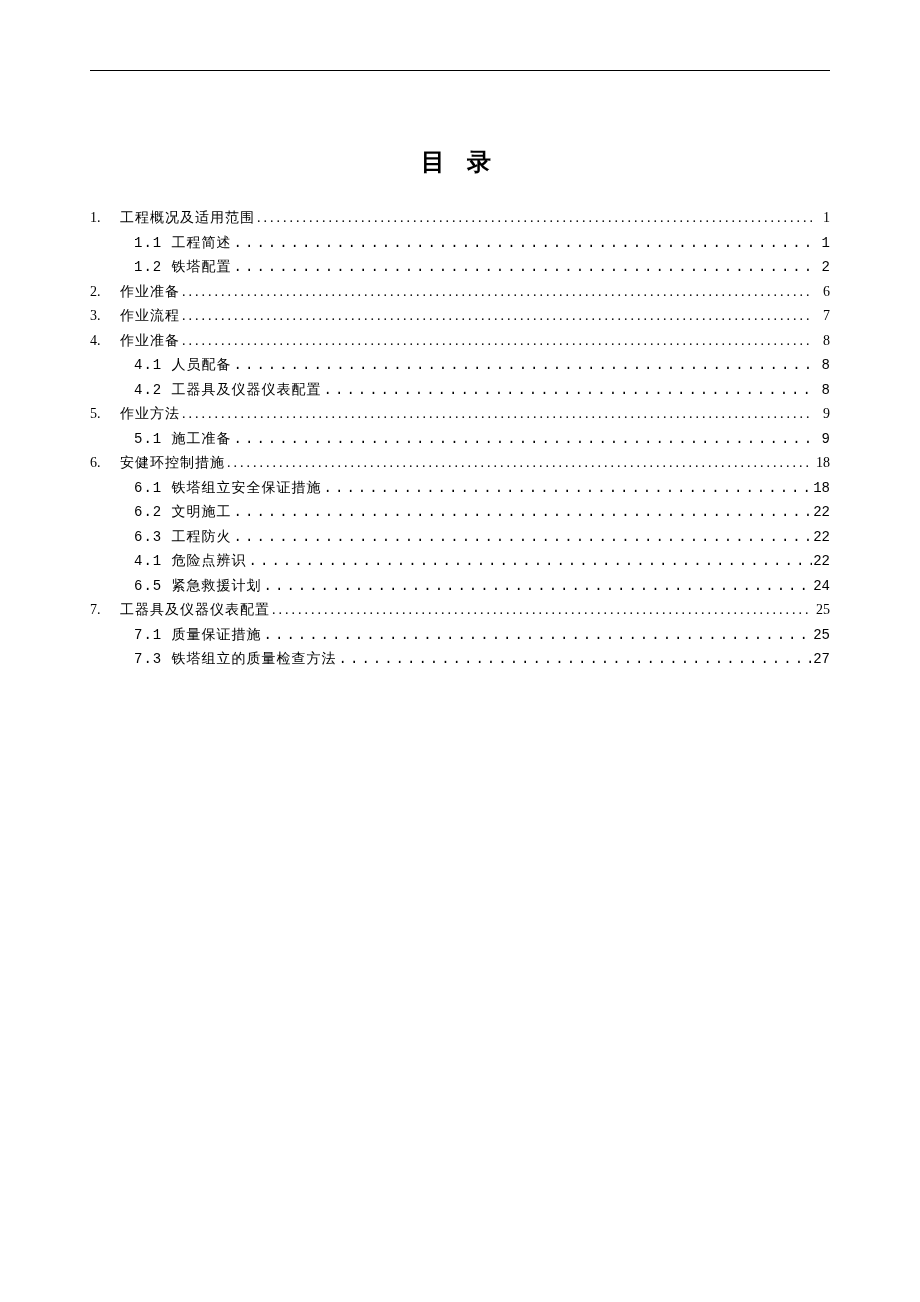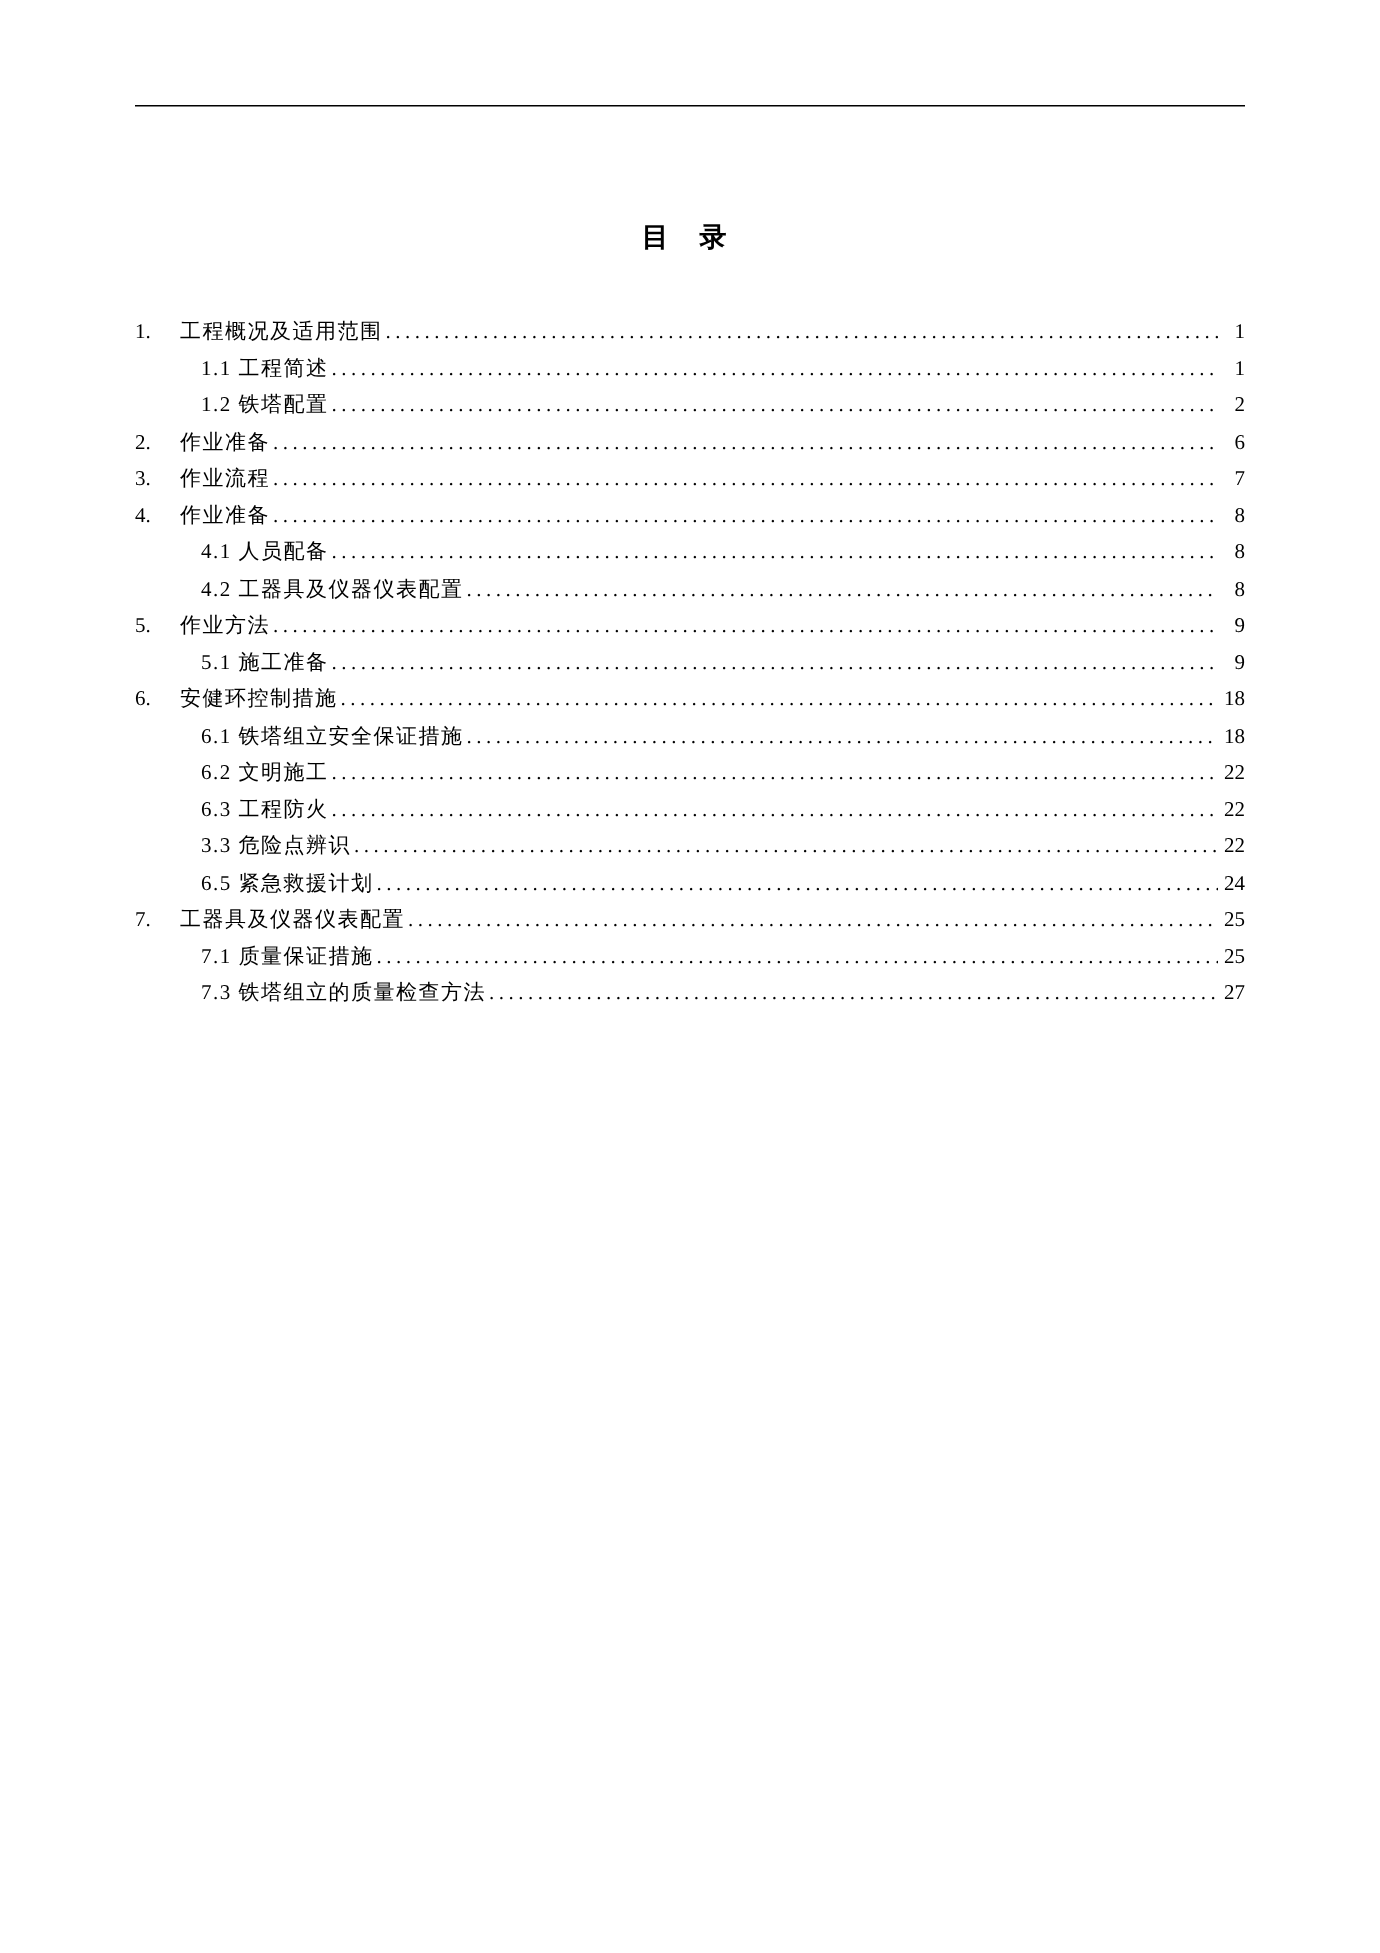--- a/index.html
+++ b/index.html
@@ -17,40 +17,41 @@
     }
     .page {
       padding: 70px 90px 70px 90px;
     }
     .header-line {
       border-top: 1px solid #000;
       margin-bottom: 75px;
     }
     .title {
       text-align: center;
-      font-size: 18px;
+      font-size: 24px;
       font-weight: bold;
       letter-spacing: 8px;
-      margin-bottom: 40px;
+      margin-bottom: 28px;
     }
     .toc {
       font-size: 14px;
       line-height: 1.75;
     }
     .toc-row {
       display: flex;
       align-items: baseline;
       white-space: nowrap;
       overflow: hidden;
     }
     .toc-row.level-1 {
       padding-left: 0;
     }
     .toc-row.level-2 {
       padding-left: 44px;
+      font-family: Liberation Mono, monospace;
     }
     .toc-num {
       flex-shrink: 0;
     }
     .toc-row.level-1 .toc-num {
       min-width: 30px;
     }
     .toc-label {
       flex-shrink: 0;
       letter-spacing: 1px;
@@ -148,21 +149,21 @@
         <span class="toc-label">6.2 文明施工</span>
         <span class="toc-dots"></span>
         <span class="toc-page">22</span>
       </div>
       <div class="toc-row level-2">
         <span class="toc-label">6.3 工程防火</span>
         <span class="toc-dots"></span>
         <span class="toc-page">22</span>
       </div>
       <div class="toc-row level-2">
-        <span class="toc-label">3.3 危险点辨识</span>
+        <span class="toc-label">4.1 危险点辨识</span>
         <span class="toc-dots"></span>
         <span class="toc-page">22</span>
       </div>
       <div class="toc-row level-2">
         <span class="toc-label">6.5 紧急救援计划</span>
         <span class="toc-dots"></span>
         <span class="toc-page">24</span>
       </div>
       <div class="toc-row level-1">
         <span class="toc-num">7.</span>

